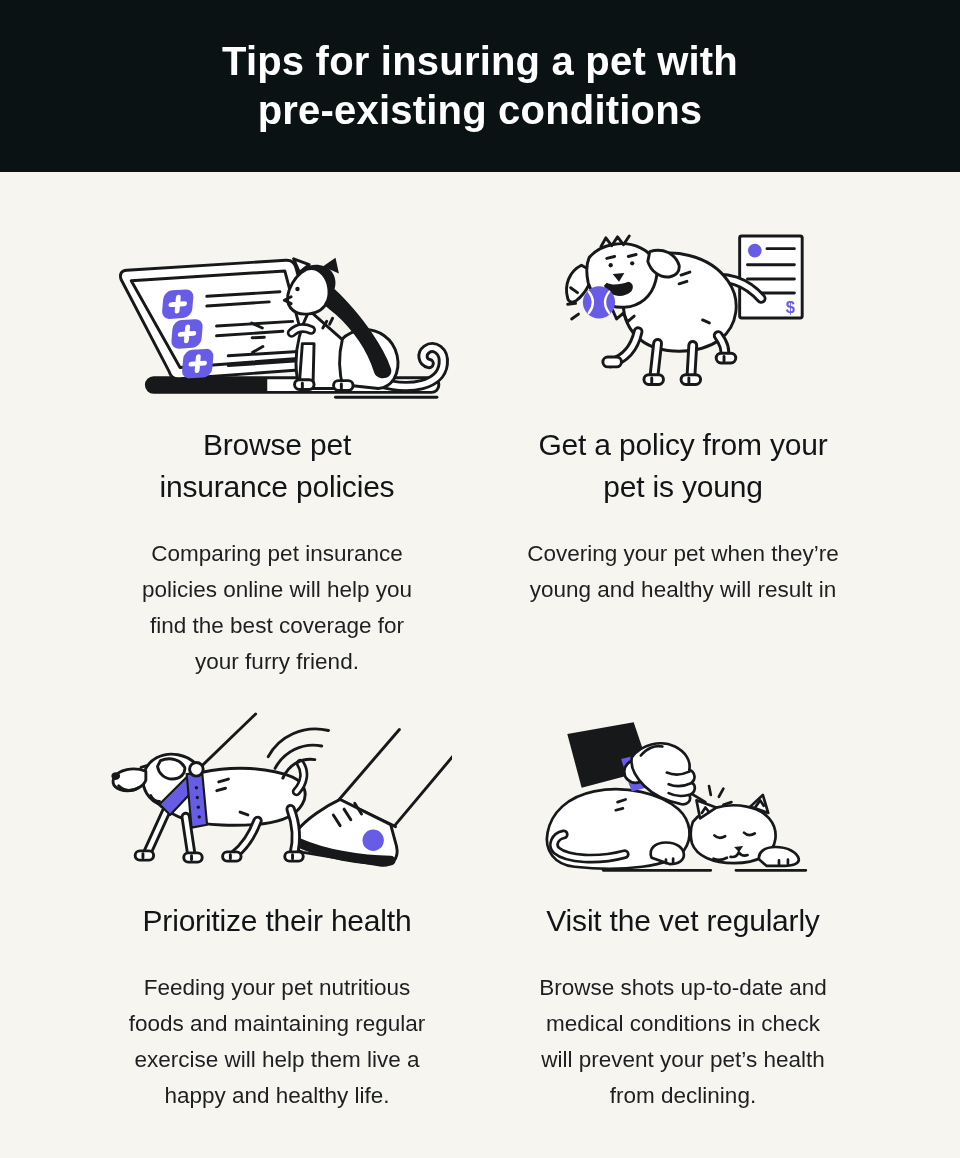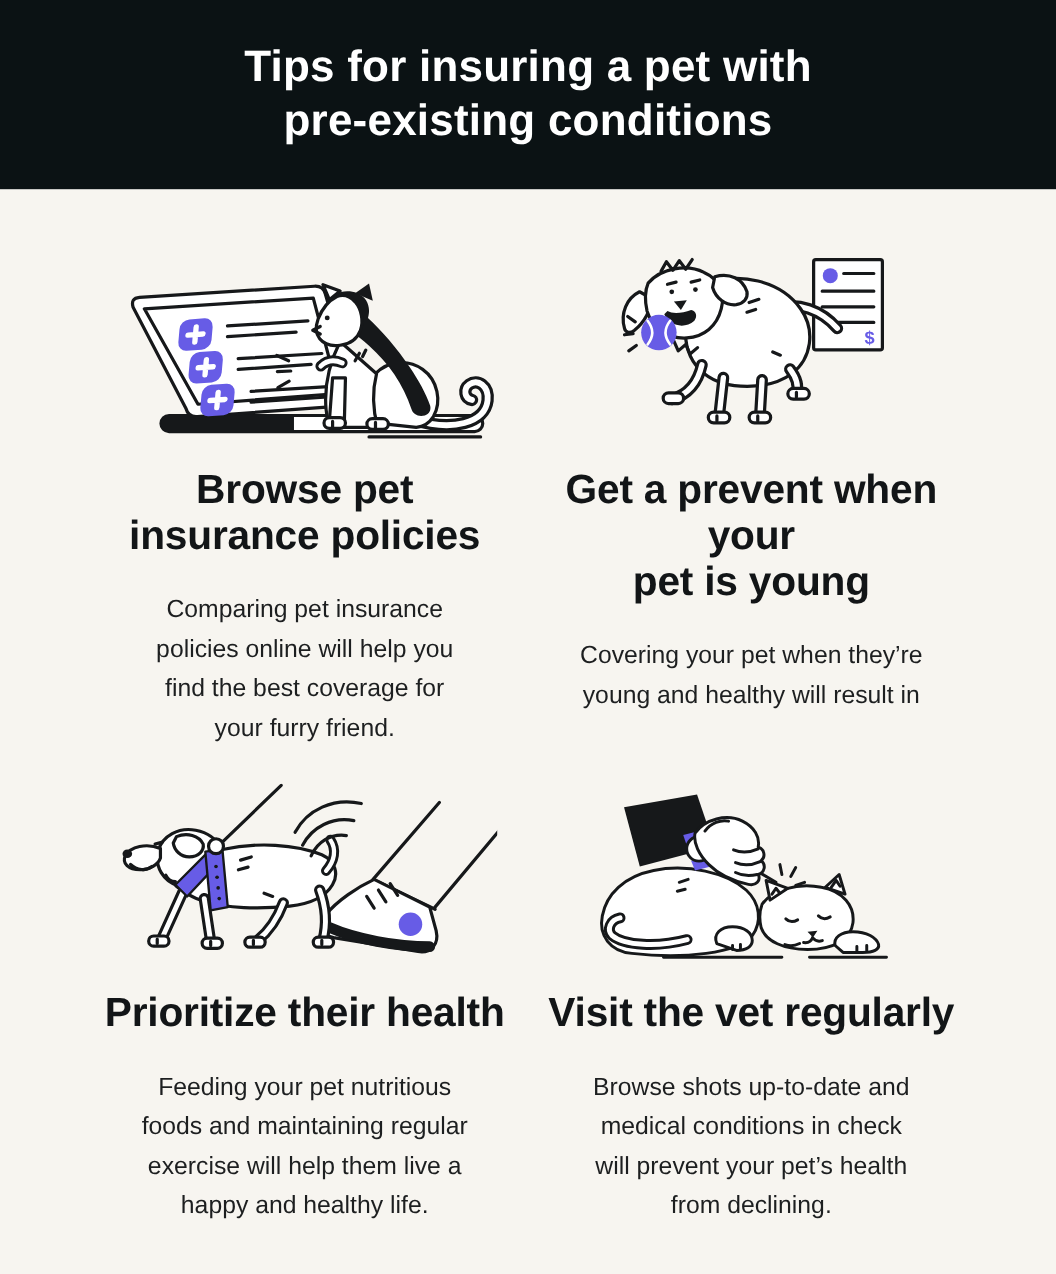--- a/index.html
+++ b/index.html
@@ -20,21 +20,21 @@
   .title span{display:block}
   .grid{
     display:grid;grid-template-columns:406px 406px;margin:0 74px;
   }
   .card{display:flex;flex-direction:column;align-items:center;text-align:center}
   .card .illus{height:192px;display:flex;align-items:flex-end;justify-content:center;padding-top:0}
   .card.row1{padding-top:42px}
   .card.row2{padding-top:28px}
   .card.row2 .illus{height:174px}
   .card h2{
-    margin-top:18px;font-size:37px;line-height:42px;font-weight:bold;
+    margin-top:18px;font-size:30px;line-height:42px;font-weight:normal;
     color:#121517;letter-spacing:-.2px;
   }
   .card h2 span{display:block}
   .card .body{margin-top:28px;font-size:22.5px;line-height:36px;color:var(--body-ink)}
   .card .body span{display:block}
   svg{display:block}
   
   .ln{stroke:var(--ink);stroke-width:3;fill:none;stroke-linecap:round;stroke-linejoin:round}
   .wf{fill:#FFFFFF;stroke:var(--ink);stroke-width:3;stroke-linecap:round;stroke-linejoin:round}
   .bf{fill:var(--ink);stroke:none}
@@ -143,21 +143,21 @@
         <path class="ln" stroke-width="2" d="M52 29 l8 -2 M74 27 l8 -2"></path>
         <path class="bf" d="M58 45 L70 44 L64.5 53 Z"></path>
         <path class="bf" d="M49 57 C54 68 68 71 77 63 C80 59 79 54 74 53 C66 56 57 57 52 54 Z"></path>
         <path class="ln" stroke-width="2.4" d="M58 82 l4 9 l7 -6 l4 9 l7 -6"></path>
         <circle class="af" cx="44" cy="74" r="16.5"></circle>
         <path class="wl" stroke-width="2.4" d="M33.5 63 C39 70 39 78 33.5 85 M54.5 63 C49 70 49 78 54.5 85"></path>
         <path class="ln" stroke-width="2.4" d="M22 64 l-7 -5 M20 75 l-8 1 M23 86 l-7 5"></path>
       </svg>
     </div>
     <h2>
-      <span>Get a prevent when your</span>
+      <span>Get a policy from your</span>
       <span>pet is young</span>
     </h2>
     <p class="body">
       <span>Covering your pet when they’re</span>
       <span>young and healthy will result in</span>
     </p>
   </div>
 
   <div class="card row2">
     <div class="illus">

